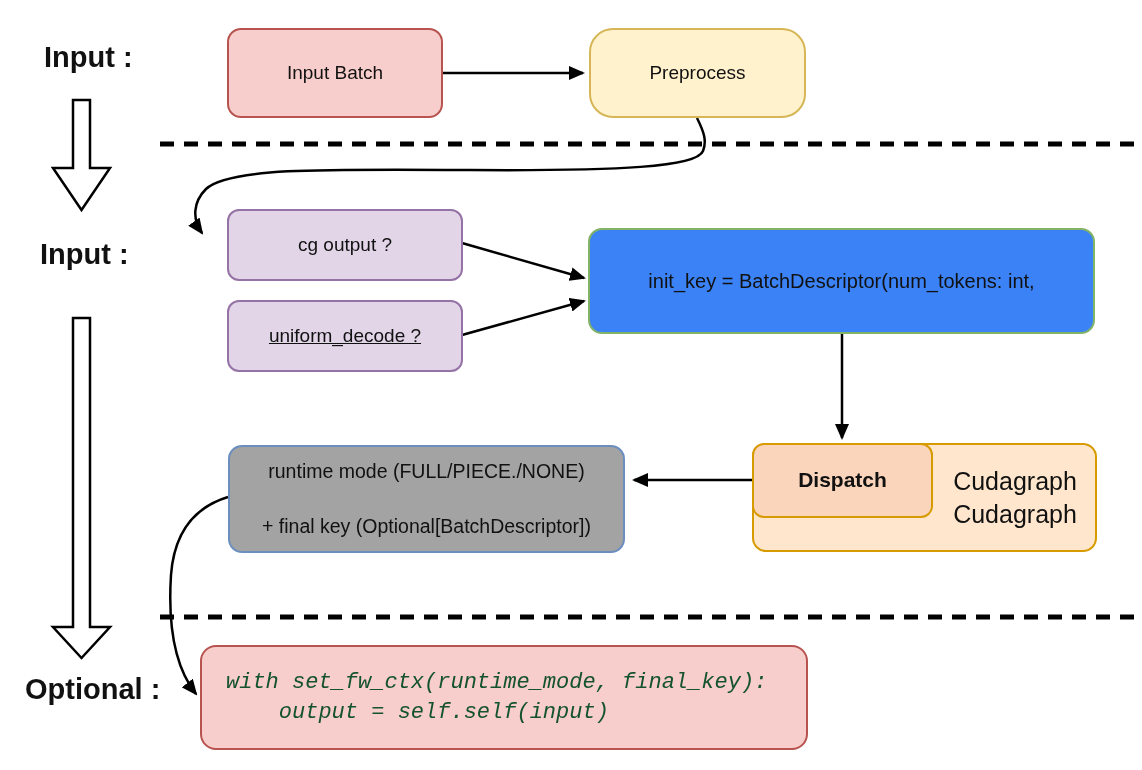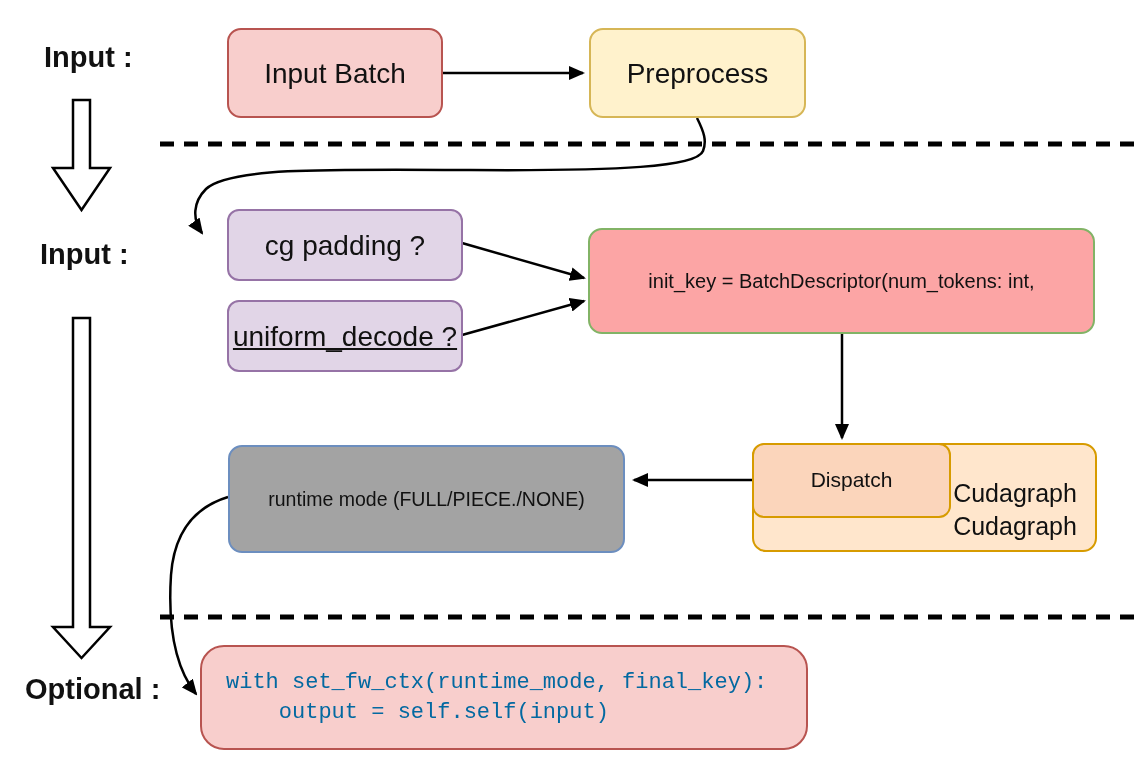--- a/index.html
+++ b/index.html
@@ -4,44 +4,44 @@
 <style>
   html,body{margin:0;padding:0;background:#ffffff;}
   .canvas{
     position:relative;width:1142px;height:770px;background:#ffffff;
     font-family:"Liberation Sans",sans-serif;color:#111;overflow:hidden;
   }
   .overlay{position:absolute;left:0;top:0;width:1142px;height:770px;pointer-events:none;}
   .node{
     position:absolute;box-sizing:border-box;border:2px solid #000;border-radius:14px;
     display:flex;align-items:center;justify-content:center;text-align:center;
-    font-size:28px;line-height:1.25;
+    font-size:19px;line-height:1.25;
   }
   .node-red   {background:#f8cecc;border-color:#b85450;}
-  .node-yellow{background:#fff2cc;border-color:#d6b656;}
+  .node-yellow{background:#fff2cc;border-color:#d6b656;border-radius:24px;}
   .node-purple{background:#e1d5e7;border-color:#9673a6;}
-  .node-green {background:#fca5a5;border-color:#82b366;}
+  .node-green {background:#3b82f6;border-color:#82b366;}
   .node-blue  {background:#a3a3a3;border-color:#6c8ebf;gap:28px;}
   .node-orange-outer{background:#ffe6cc;border-color:#d79b00;}
   .node-orange-inner{background:#fbd5bb;border-color:#d79b00;border-radius:12px;}
   .multiline{flex-direction:column;}
   .section-label{
     position:absolute;font-weight:bold;font-size:29px;line-height:34px;white-space:nowrap;
   }
   .init-key-box{font-size:20px;line-height:27px;}
   .runtime-box{font-size:19.5px;line-height:27px;}
   .dispatch-box{font-size:21px;}
   .dispatcher-label{
     position:absolute;display:flex;flex-direction:column;align-items:center;justify-content:center;
-    font-size:25px;line-height:33px;text-align:center;margin-top:12px;
+    font-size:25px;line-height:33px;text-align:center;
   }
   .code-box{
     align-items:flex-start;justify-content:center;flex-direction:column;
     font-family:"Liberation Mono",monospace;font-size:22px;line-height:30px;
-    color:#0369a1;padding-left:24px;text-align:left;border-radius:24px;
+    color:#14532d;padding-left:24px;text-align:left;border-radius:16px;font-style:italic;
   }
   .code-line{white-space:pre;}
 </style>
 </head>
 <body>
 
 <div class="canvas">
 
   <svg class="overlay" viewBox="0 0 1142 770" xmlns="http://www.w3.org/2000/svg">
     <defs>
@@ -71,36 +71,37 @@
   <div class="section-label" style="left:25px;top:672px;">Optional :</div>
 
   <div class="node node-red" style="left:227px;top:28px;width:216px;height:90px;">
     <span>Input Batch</span>
   </div>
   <div class="node node-yellow" style="left:589px;top:28px;width:217px;height:90px;">
     <span>Preprocess</span>
   </div>
 
   <div class="node node-purple" style="left:227px;top:209px;width:236px;height:72px;border-radius:12px;">
-    <span>cg padding ?</span>
+    <span>cg output ?</span>
   </div>
   <div class="node node-purple" style="left:227px;top:300px;width:236px;height:72px;border-radius:12px;text-decoration:underline;">
     <span>uniform_decode ?</span>
   </div>
 
   <div class="node node-green multiline init-key-box" style="left:588px;top:228px;width:507px;height:106px;">
     <div>init_key = BatchDescriptor(num_tokens: int,</div>
   </div>
 
   <div class="node node-blue multiline runtime-box" style="left:228px;top:445px;width:397px;height:108px;">
     <div>runtime mode (FULL/PIECE./NONE)</div>
+    <div>+ final key (Optional[BatchDescriptor])</div>
   </div>
 
   <div class="node node-orange-outer" style="left:752px;top:443px;width:345px;height:109px;"></div>
-  <div class="node node-orange-inner dispatch-box" style="left:752px;top:443px;width:199px;height:75px;">
+  <div class="node node-orange-inner dispatch-box" style="left:752px;top:443px;width:181px;height:75px;font-weight:bold;">
     <span>Dispatch</span>
   </div>
   <div class="dispatcher-label" style="left:933px;top:443px;width:164px;height:109px;">
     <div>Cudagraph</div>
     <div>Cudagraph</div>
   </div>
 
   <div class="node node-red code-box" style="left:200px;top:645px;width:608px;height:105px;">
     <div class="code-line">with set_fw_ctx(runtime_mode, final_key):</div>
     <div class="code-line">    output = self.self(input)</div>

